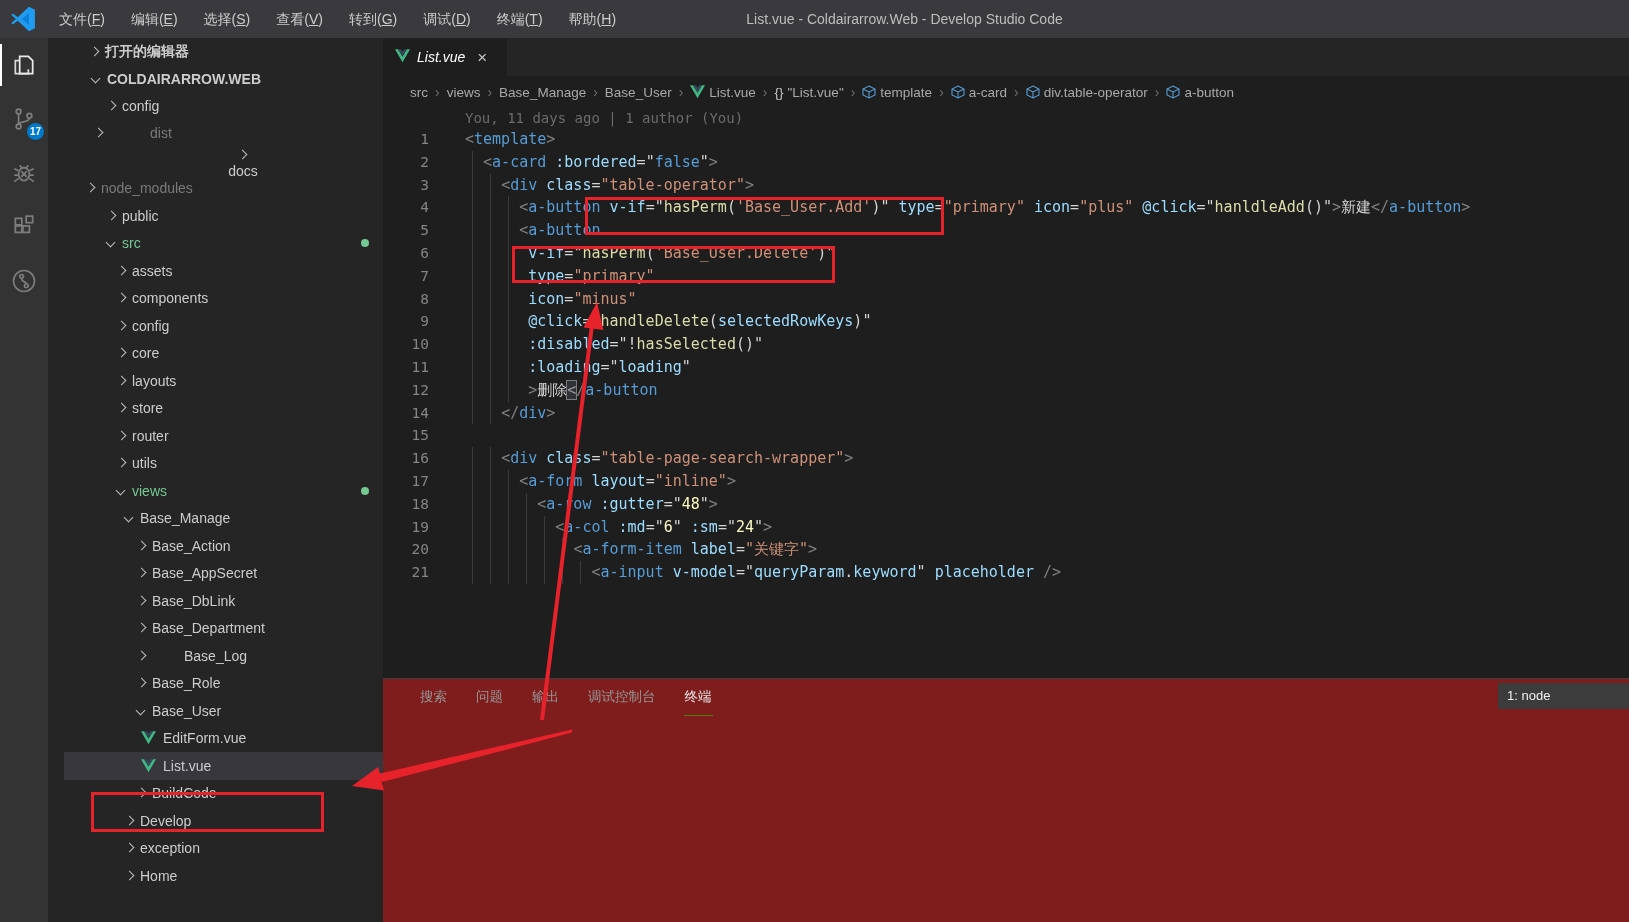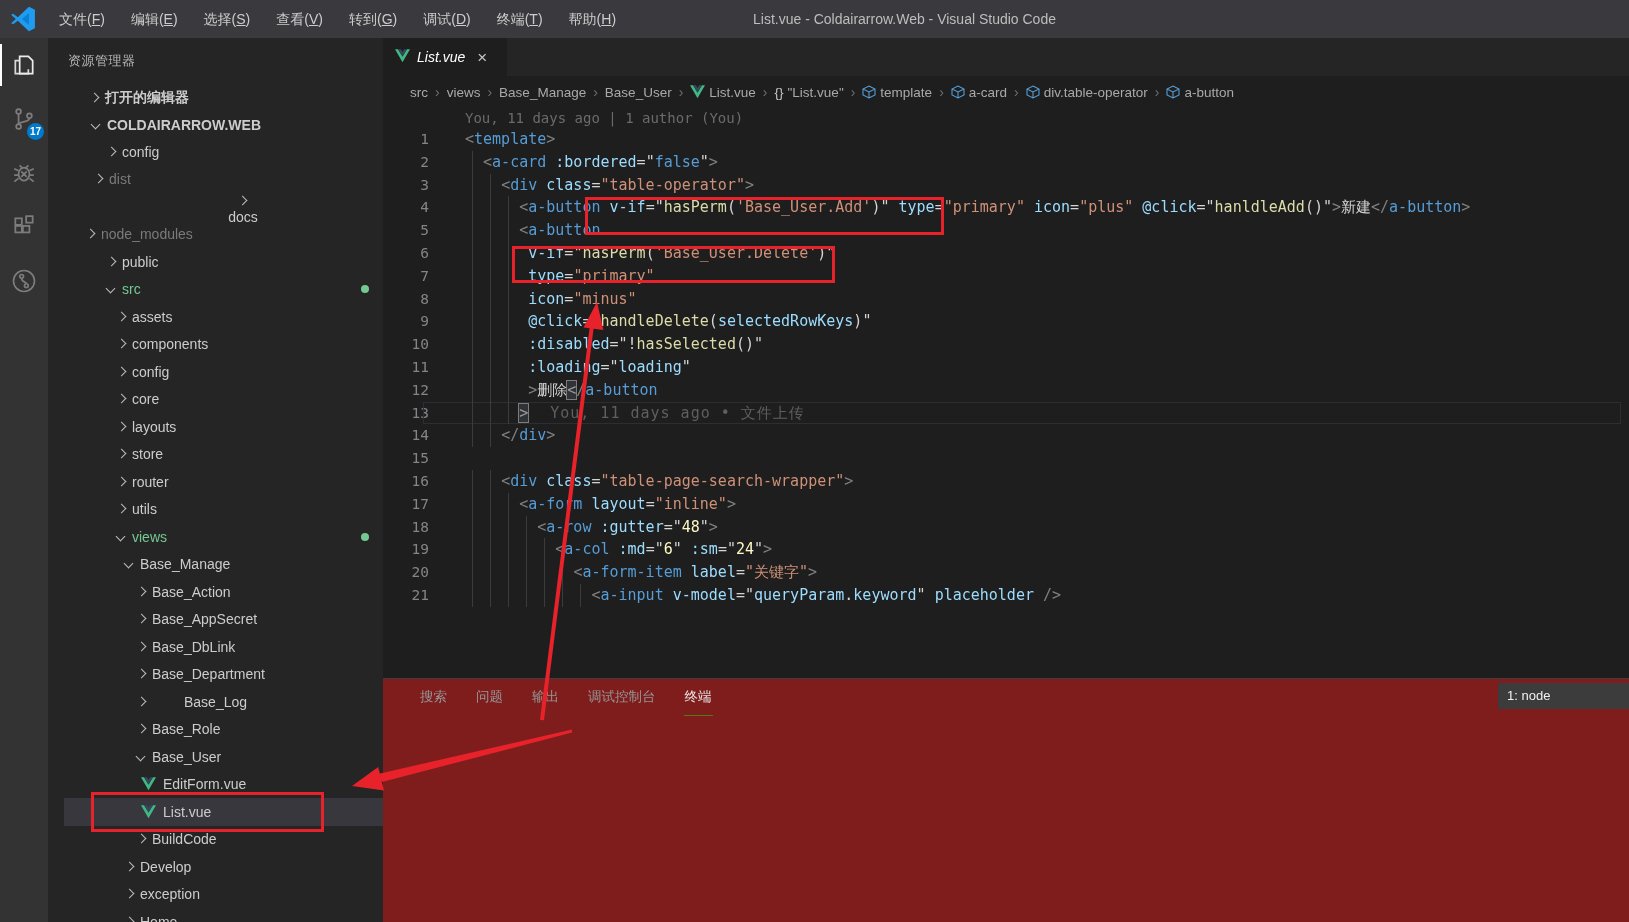--- a/index.html
+++ b/index.html
@@ -88,21 +88,21 @@
     <div class="menubar" id="menubar">
         <div class="menu-item">文件(<u>F</u>)</div>
         <div class="menu-item">编辑(<u>E</u>)</div>
         <div class="menu-item">选择(<u>S</u>)</div>
         <div class="menu-item">查看(<u>V</u>)</div>
         <div class="menu-item">转到(<u>G</u>)</div>
         <div class="menu-item">调试(<u>D</u>)</div>
         <div class="menu-item">终端(<u>T</u>)</div>
         <div class="menu-item">帮助(<u>H</u>)</div>
       </div>
-    <div class="wintitle">List.vue - Coldairarrow.Web - Visual Studio Code</div>
+    <div class="wintitle">List.vue - Coldairarrow.Web - Develop Studio Code</div>
   </div>
 
   <div class="activitybar">
     <div class="ab-icon ab-active">
       <svg width="26" height="26" viewBox="0 0 24 24" fill="none" stroke="#ffffff" stroke-width="1.6">
         <path d="M8 4 h8 l4 4 v12 h-12 z"></path>
           <path d="M8 4 v-0 M8 8 h-4 v12 h12 v-4" stroke-opacity=".9"></path>
       </svg>
     </div>
     <div class="ab-icon">
@@ -132,35 +132,34 @@
       <svg width="28" height="28" viewBox="0 0 24 24" fill="none" stroke="#858585" stroke-width="1.4">
         <circle cx="12" cy="12" r="9"></circle>
           <circle cx="10" cy="8" r="1.6"></circle>
           <circle cx="14" cy="16" r="1.6"></circle>
         <path d="M10 9.6 c0 4 4 2.4 4 4.8"></path>
       </svg>
     </div>
   </div>
 
   <div class="sidebar">
-    <div class="sb-title">资源管理器</div>
     <div id="tree">
         <div class="trow hdr" style="padding-left: 22px;">
           <span class="chev"></span>
           <span class="tlabel">打开的编辑器</span>
         </div>
         <div class="trow hdr" style="padding-left: 24px;">
           <span class="chev exp"></span>
           <span class="tlabel">COLDAIRARROW.WEB</span>
         </div>
         <div class="trow" style="padding-left: 39px;">
           <span class="chev"></span>
           <span class="tlabel">config</span>
         </div>
-        <div class="trow dim" style="padding-left: 26px;">
+        <div class="trow dim" style="padding-left: 26px; gap: 41px;">
           <span class="chev"></span>
           <span class="tlabel">dist</span>
         </div>
         <div class="trow" style="padding-left: 39px; flex-direction: column;">
           <span class="chev"></span>
           <span class="tlabel">docs</span>
         </div>
         <div class="trow dim" style="padding-left: 18px;">
           <span class="chev"></span>
           <span class="tlabel">node_modules</span>
@@ -368,21 +367,20 @@
         <div class="cline"><span class="ln">3</span><span class="lc"><span class="guide" style="left: 43px;"></span><span class="guide" style="left: 61px;"></span><span class="tok-ws">    </span><span class="tok-pn">&lt;</span><span class="tok-tag">div</span><span class="tok-ws"> </span><span class="tok-attr">class</span><span class="tok-eq">=</span><span class="tok-str">"table-operator"</span><span class="tok-pn">&gt;</span></span></div>
         <div class="cline"><span class="ln">4</span><span class="lc"><span class="guide" style="left: 43px;"></span><span class="guide" style="left: 61px;"></span><span class="guide" style="left: 79px;"></span><span class="tok-ws">      </span><span class="tok-pn">&lt;</span><span class="tok-tag">a-button</span><span class="tok-ws"> </span><span class="tok-attr">v-if</span><span class="tok-eq">=</span><span class="tok-qx">"</span><span class="tok-fn">hasPerm</span><span class="tok-op">(</span><span class="tok-sstr">'Base_User.Add'</span><span class="tok-op">)</span><span class="tok-qx">"</span><span class="tok-ws"> </span><span class="tok-attr">type</span><span class="tok-eq">=</span><span class="tok-str">"primary"</span><span class="tok-ws"> </span><span class="tok-attr">icon</span><span class="tok-eq">=</span><span class="tok-str">"plus"</span><span class="tok-ws"> </span><span class="tok-attr">@click</span><span class="tok-eq">=</span><span class="tok-qx">"</span><span class="tok-fn">hanldleAdd</span><span class="tok-op">()</span><span class="tok-qx">"</span><span class="tok-pn">&gt;</span><span class="tok-txt">新建</span><span class="tok-pn">&lt;/</span><span class="tok-tag">a-button</span><span class="tok-pn">&gt;</span></span></div>
         <div class="cline"><span class="ln">5</span><span class="lc"><span class="guide" style="left: 43px;"></span><span class="guide" style="left: 61px;"></span><span class="guide" style="left: 79px;"></span><span class="tok-ws">      </span><span class="tok-pn">&lt;</span><span class="tok-tag">a-button</span></span></div>
         <div class="cline"><span class="ln">6</span><span class="lc"><span class="guide" style="left: 43px;"></span><span class="guide" style="left: 61px;"></span><span class="guide" style="left: 79px;"></span><span class="tok-ws">       </span><span class="tok-attr">v-if</span><span class="tok-eq">=</span><span class="tok-qx">"</span><span class="tok-fn">hasPerm</span><span class="tok-op">(</span><span class="tok-sstr">'Base_User.Delete'</span><span class="tok-op">)</span><span class="tok-qx">"</span></span></div>
         <div class="cline"><span class="ln">7</span><span class="lc"><span class="guide" style="left: 43px;"></span><span class="guide" style="left: 61px;"></span><span class="guide" style="left: 79px;"></span><span class="tok-ws">       </span><span class="tok-attr">type</span><span class="tok-eq">=</span><span class="tok-str">"primary"</span></span></div>
         <div class="cline"><span class="ln">8</span><span class="lc"><span class="guide" style="left: 43px;"></span><span class="guide" style="left: 61px;"></span><span class="guide" style="left: 79px;"></span><span class="tok-ws">       </span><span class="tok-attr">icon</span><span class="tok-eq">=</span><span class="tok-str">"minus"</span></span></div>
         <div class="cline"><span class="ln">9</span><span class="lc"><span class="guide" style="left: 43px;"></span><span class="guide" style="left: 61px;"></span><span class="guide" style="left: 79px;"></span><span class="tok-ws">       </span><span class="tok-attr">@click</span><span class="tok-eq">=</span><span class="tok-qx">"</span><span class="tok-fn">handleDelete</span><span class="tok-op">(</span><span class="tok-var">selectedRowKeys</span><span class="tok-op">)</span><span class="tok-qx">"</span></span></div>
         <div class="cline"><span class="ln">10</span><span class="lc"><span class="guide" style="left: 43px;"></span><span class="guide" style="left: 61px;"></span><span class="guide" style="left: 79px;"></span><span class="tok-ws">       </span><span class="tok-attr">:disabled</span><span class="tok-eq">=</span><span class="tok-qx">"</span><span class="tok-op">!</span><span class="tok-fn">hasSelected</span><span class="tok-op">()</span><span class="tok-qx">"</span></span></div>
         <div class="cline"><span class="ln">11</span><span class="lc"><span class="guide" style="left: 43px;"></span><span class="guide" style="left: 61px;"></span><span class="guide" style="left: 79px;"></span><span class="tok-ws">       </span><span class="tok-attr">:loading</span><span class="tok-eq">=</span><span class="tok-qx">"</span><span class="tok-var">loading</span><span class="tok-qx">"</span></span></div>
         <div class="cline"><span class="ln">12</span><span class="lc"><span class="guide" style="left: 43px;"></span><span class="guide" style="left: 61px;"></span><span class="guide" style="left: 79px;"></span><span class="tok-ws">       </span><span class="tok-pn">&gt;</span><span class="tok-txt">删除</span><span class="tok-pnh">&lt;</span><span class="tok-pn">/</span><span class="tok-tag">a-button</span></span></div>
-        <div class="cline"><div class="curline"></div><span class="ln">13</span><span class="lc"><span class="guide" style="left: 43px;"></span><span class="guide" style="left: 61px;"></span><span class="guide" style="left: 79px;"></span><span class="tok-ws">      </span><span class="tok-pnh">&gt;</span><span class="inline-blame">You, 11 days ago • 文件上传</span></span></div>
         <div class="cline"><span class="ln">14</span><span class="lc"><span class="guide" style="left: 43px;"></span><span class="guide" style="left: 61px;"></span><span class="tok-ws">    </span><span class="tok-pn">&lt;/</span><span class="tok-tag">div</span><span class="tok-pn">&gt;</span></span></div>
         <div class="cline"><span class="ln">15</span><span class="lc"></span></div>
         <div class="cline"><span class="ln">16</span><span class="lc"><span class="guide" style="left: 43px;"></span><span class="guide" style="left: 61px;"></span><span class="tok-ws">    </span><span class="tok-pn">&lt;</span><span class="tok-tag">div</span><span class="tok-ws"> </span><span class="tok-attr">class</span><span class="tok-eq">=</span><span class="tok-str">"table-page-search-wrapper"</span><span class="tok-pn">&gt;</span></span></div>
         <div class="cline"><span class="ln">17</span><span class="lc"><span class="guide" style="left: 43px;"></span><span class="guide" style="left: 61px;"></span><span class="guide" style="left: 79px;"></span><span class="tok-ws">      </span><span class="tok-pn">&lt;</span><span class="tok-tag">a-form</span><span class="tok-ws"> </span><span class="tok-attr">layout</span><span class="tok-eq">=</span><span class="tok-str">"inline"</span><span class="tok-pn">&gt;</span></span></div>
         <div class="cline"><span class="ln">18</span><span class="lc"><span class="guide" style="left: 43px;"></span><span class="guide" style="left: 61px;"></span><span class="guide" style="left: 79px;"></span><span class="guide" style="left: 97px;"></span><span class="tok-ws">        </span><span class="tok-pn">&lt;</span><span class="tok-tag">a-row</span><span class="tok-ws"> </span><span class="tok-attr">:gutter</span><span class="tok-eq">=</span><span class="tok-qx">"</span><span class="tok-num">48</span><span class="tok-qx">"</span><span class="tok-pn">&gt;</span></span></div>
         <div class="cline"><span class="ln">19</span><span class="lc"><span class="guide" style="left: 43px;"></span><span class="guide" style="left: 61px;"></span><span class="guide" style="left: 79px;"></span><span class="guide" style="left: 97px;"></span><span class="guide" style="left: 115px;"></span><span class="tok-ws">          </span><span class="tok-pn">&lt;</span><span class="tok-tag">a-col</span><span class="tok-ws"> </span><span class="tok-attr">:md</span><span class="tok-eq">=</span><span class="tok-qx">"</span><span class="tok-num">6</span><span class="tok-qx">"</span><span class="tok-ws"> </span><span class="tok-attr">:sm</span><span class="tok-eq">=</span><span class="tok-qx">"</span><span class="tok-num">24</span><span class="tok-qx">"</span><span class="tok-pn">&gt;</span></span></div>
         <div class="cline"><span class="ln">20</span><span class="lc"><span class="guide" style="left: 43px;"></span><span class="guide" style="left: 61px;"></span><span class="guide" style="left: 79px;"></span><span class="guide" style="left: 97px;"></span><span class="guide" style="left: 115px;"></span><span class="guide" style="left: 133px;"></span><span class="tok-ws">            </span><span class="tok-pn">&lt;</span><span class="tok-tag">a-form-item</span><span class="tok-ws"> </span><span class="tok-attr">label</span><span class="tok-eq">=</span><span class="tok-str">"关键字"</span><span class="tok-pn">&gt;</span></span></div>
         <div class="cline"><span class="ln">21</span><span class="lc"><span class="guide" style="left: 43px;"></span><span class="guide" style="left: 61px;"></span><span class="guide" style="left: 79px;"></span><span class="guide" style="left: 97px;"></span><span class="guide" style="left: 115px;"></span><span class="guide" style="left: 133px;"></span><span class="guide" style="left: 151px;"></span><span class="tok-ws">              </span><span class="tok-pn">&lt;</span><span class="tok-tag">a-input</span><span class="tok-ws"> </span><span class="tok-attr">v-model</span><span class="tok-eq">=</span><span class="tok-qx">"</span><span class="tok-var">queryParam</span><span class="tok-op">.</span><span class="tok-var">keyword</span><span class="tok-qx">"</span><span class="tok-ws"> </span><span class="tok-attr">placeholder</span><span class="tok-ws"> </span><span class="tok-pn">/&gt;</span></span></div>
       </div>
     <div class="panel">

